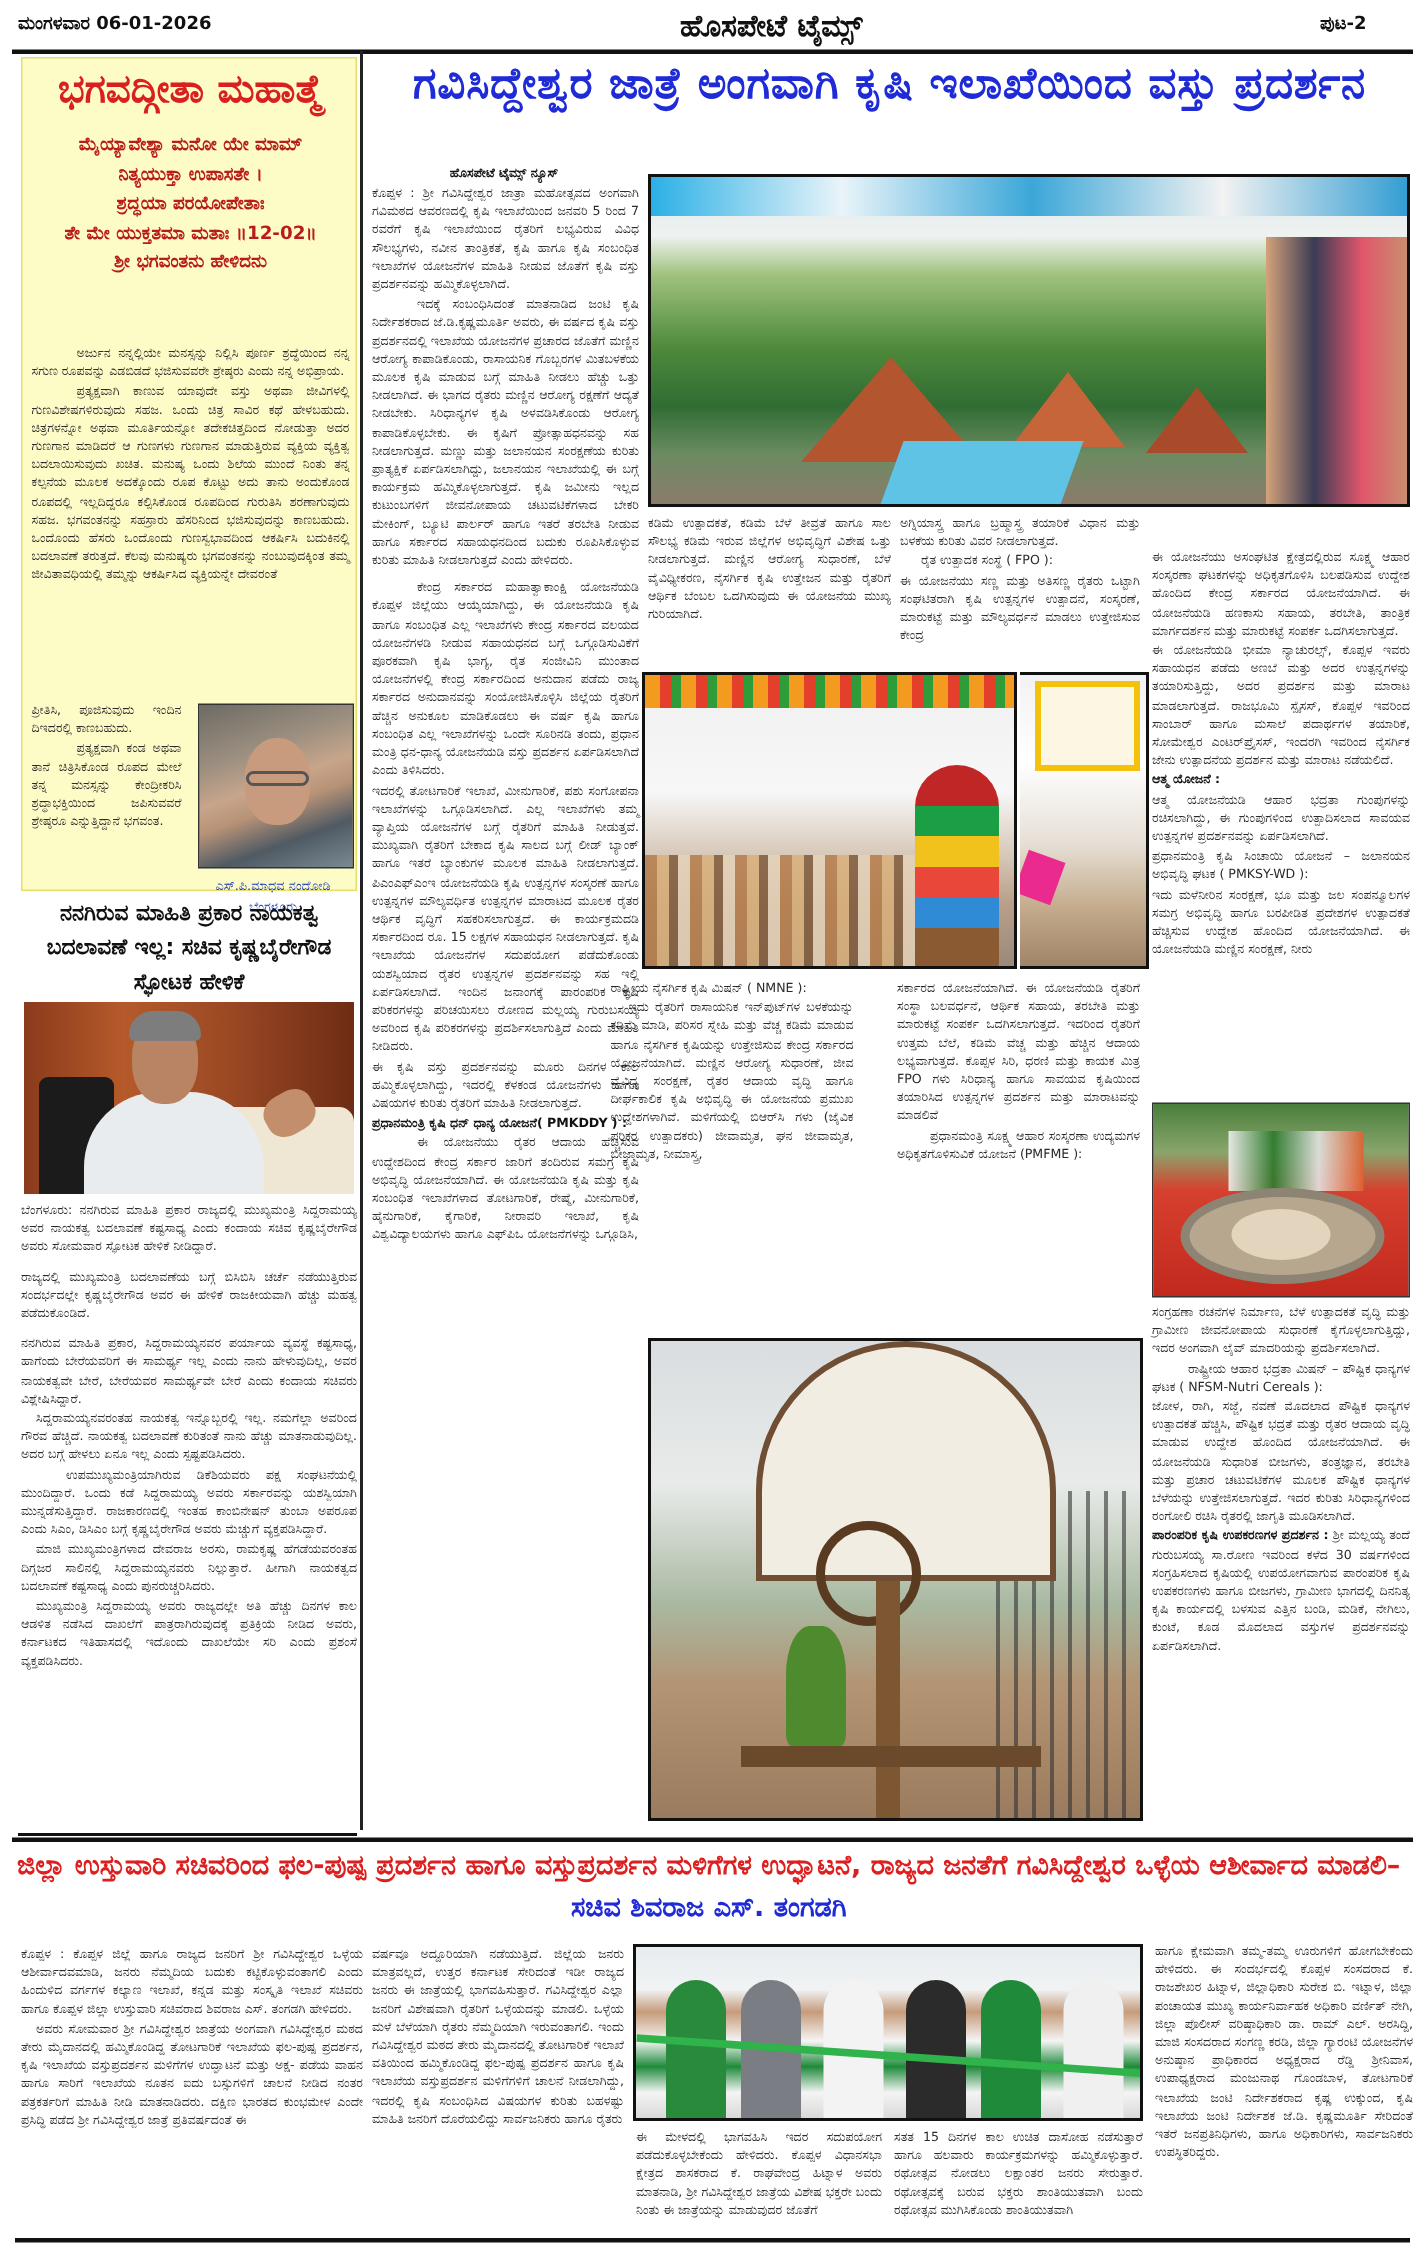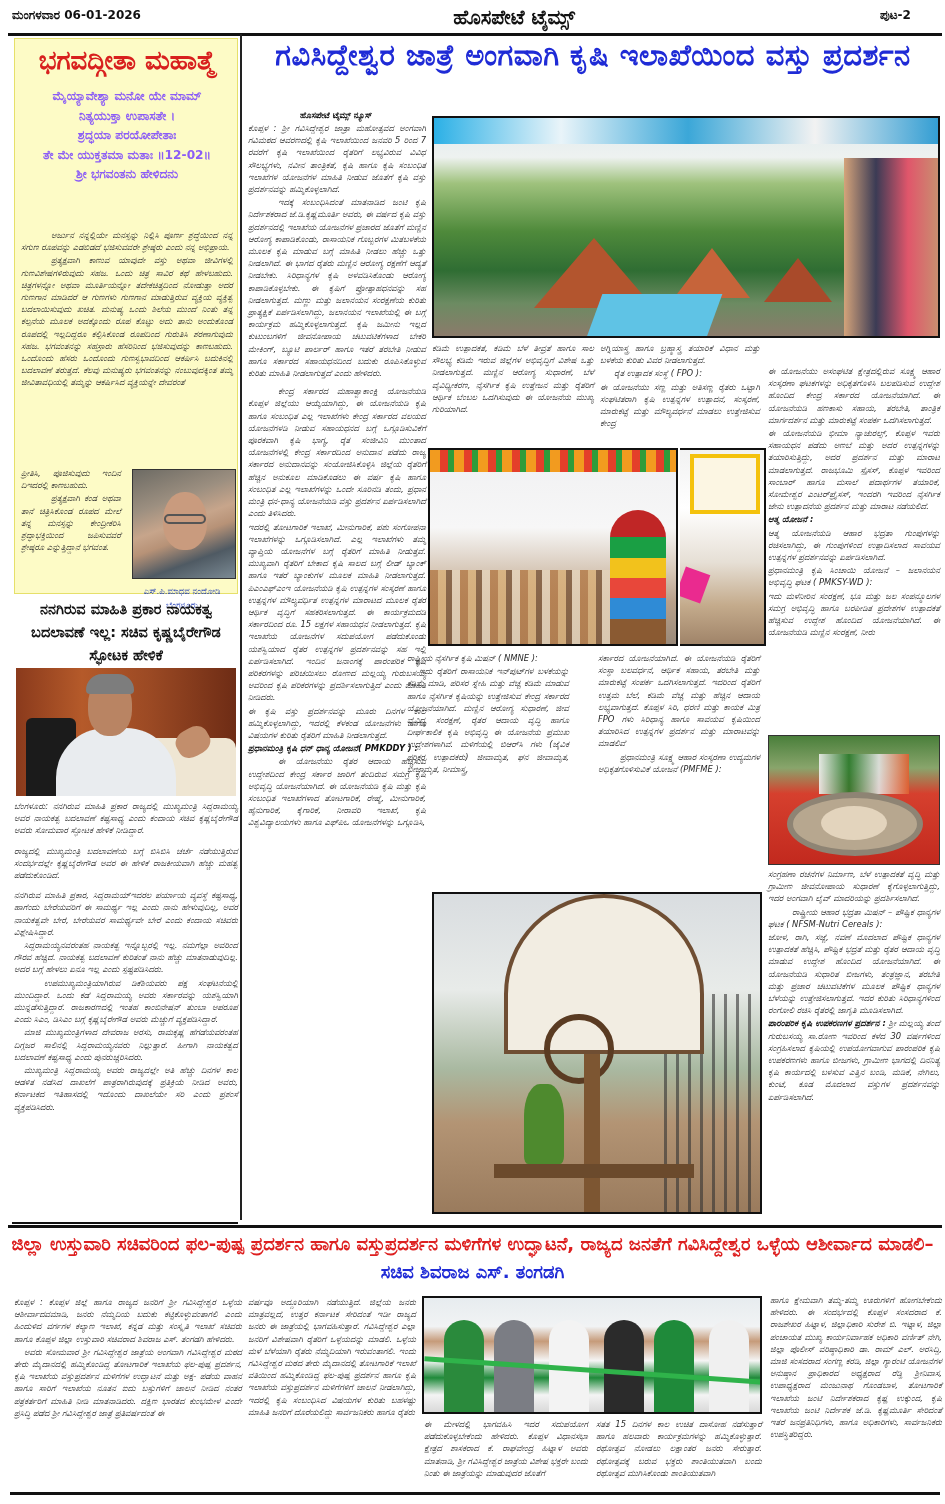--- a/index.html
+++ b/index.html
@@ -7,28 +7,28 @@
   body { position: relative; font-family: "DejaVu Sans", sans-serif; color: #222; }
   .abs { position: absolute; }
   .masthead { left: 0; top: 0; width: 945px; height: 30px; }
   .mh-date { left: 12px; top: 8px; font-size: 12px; font-weight: bold; color: #111; }
   .mh-title { left: 395px; top: 5px; font-size: 20px; font-weight: bold; color: #111; width: 180px; text-align: right; }
   .mh-page { left: 880px; top: 8px; font-size: 12px; font-weight: bold; color: #111; }
   .rule-top { left: 8px; top: 33px; width: 934px; height: 3px; background: #111; }
   .vrule { background: #222; width: 2px; }
 
   .text { font-size: 8.4px; line-height: 12.2px; color: #2a2a2a; text-align: justify; }
-  .text p { margin-bottom: 1px; font-style: italic; }
+  .text p { margin-bottom: 1px; }
   .text p.indent { text-indent: 30px; }
   .text .sub { font-weight: bold; color: #111; }
 
   
   .gita { left: 14px; top: 38px; width: 224px; height: 556px; background: #fdfbc6; border: 1px solid #e6e06a; }
   .gita-title { left: 0; top: 6px; width: 224px; text-align: center; font-size: 26px; font-weight: bold; color: #d8201e; }
-  .gita-verse { left: 0; top: 48px; width: 224px; text-align: center; font-size: 12.2px; line-height: 19.5px; font-weight: bold; color: #8b5cf6; }
+  .gita-verse { left: 0; top: 48px; width: 224px; text-align: center; font-size: 12.2px; line-height: 19.5px; font-weight: bold; color: #b91c1c; }
   .gita-body { left: 6px; top: 190px; width: 212px; }
   .gita-body2 { left: 6px; top: 428px; width: 100px; }
   .gita-photo { left: 117px; top: 430px; width: 104px; height: 110px; background: linear-gradient(160deg,#6d6b64 0%,#9c8f80 30%,#c7a58b 48%,#b79277 60%,#4f5a63 78%,#7b8a94 100%); border: 1px solid #333; }
   .gita-face { left: 30px; top: 22px; width: 44px; height: 58px; border-radius: 48% 48% 45% 45%; background: #c99b7e; }
   .gita-glasses { left: 31px; top: 44px; width: 42px; height: 10px; border: 2px solid #555; border-radius: 5px; }
   .gita-byline { left: 110px; top: 545px; width: 114px; text-align: center; font-size: 8.6px; line-height: 14px; color: #1a38b6; font-weight: normal; }
 
   
   .ls-head { left: 14px; top: 598px; width: 224px; text-align: center; font-size: 14.5px; line-height: 23px; font-weight: bold; color: #111; }
   .ls-photo { left: 16px; top: 668px; width: 220px; height: 128px; background: linear-gradient(90deg,#8a3a1c 0%,#b55a2a 30%,#9c4a24 60%,#6e2c15 100%); }
@@ -144,21 +144,21 @@
   <div class="abs ls-chair"></div>
   <div class="abs ls-sofa"></div>
   <div class="abs ls-person"></div>
   <div class="abs ls-head-shape"></div>
   <div class="abs ls-hair"></div>
   <div class="abs ls-hand"></div>
 </div>
 <div class="abs ls-body text">
   <p>ಬೆಂಗಳೂರು: ನನಗಿರುವ ಮಾಹಿತಿ ಪ್ರಕಾರ ರಾಜ್ಯದಲ್ಲಿ ಮುಖ್ಯಮಂತ್ರಿ ಸಿದ್ದರಾಮಯ್ಯ ಅವರ ನಾಯಕತ್ವ ಬದಲಾವಣೆ ಕಷ್ಟಸಾಧ್ಯ ಎಂದು ಕಂದಾಯ ಸಚಿವ ಕೃಷ್ಣಬೈರೇಗೌಡ ಅವರು ಸೋಮವಾರ ಸ್ಫೋಟಕ ಹೇಳಿಕೆ ನೀಡಿದ್ದಾರೆ.</p>
   <p style="margin-top:8px">ರಾಜ್ಯದಲ್ಲಿ ಮುಖ್ಯಮಂತ್ರಿ ಬದಲಾವಣೆಯ ಬಗ್ಗೆ ಬಿಸಿಬಿಸಿ ಚರ್ಚೆ ನಡೆಯುತ್ತಿರುವ ಸಂದರ್ಭದಲ್ಲೇ ಕೃಷ್ಣಬೈರೇಗೌಡ ಅವರ ಈ ಹೇಳಿಕೆ ರಾಜಕೀಯವಾಗಿ ಹೆಚ್ಚು ಮಹತ್ವ ಪಡೆದುಕೊಂಡಿದೆ.</p>
-  <p style="margin-top:8px">ನನಗಿರುವ ಮಾಹಿತಿ ಪ್ರಕಾರ, ಸಿದ್ದರಾಮಯ್ಇದರಲ ಪರ್ಯಾಯ ವ್ಯವಸ್ಥೆ ಕಷ್ಟಸಾಧ್ಯ, ಹಾಗೆಂದು ಬೇರೆಯವರಿಗೆ ಈ ಸಾಮರ್ಥ್ಯ ಇಲ್ಲ ಎಂದು ನಾನು ಹೇಳುವುದಿಲ್ಲ, ಅವರ ನಾಯಕತ್ವವೇ ಬೇರೆ, ಬೇರೆಯವರ ಸಾಮರ್ಥ್ಯವೇ ಬೇರೆ ಎಂದು ಕಂದಾಯ ಸಚಿವರು ವಿಶ್ಲೇಷಿಸಿದ್ದಾರೆ.</p>
+  <p style="margin-top:8px">ನನಗಿರುವ ಮಾಹಿತಿ ಪ್ರಕಾರ, ಸಿದ್ದರಾಮಯ್ಯನವರ ಪರ್ಯಾಯ ವ್ಯವಸ್ಥೆ ಕಷ್ಟಸಾಧ್ಯ, ಹಾಗೆಂದು ಬೇರೆಯವರಿಗೆ ಈ ಸಾಮರ್ಥ್ಯ ಇಲ್ಲ ಎಂದು ನಾನು ಹೇಳುವುದಿಲ್ಲ, ಅವರ ನಾಯಕತ್ವವೇ ಬೇರೆ, ಬೇರೆಯವರ ಸಾಮರ್ಥ್ಯವೇ ಬೇರೆ ಎಂದು ಕಂದಾಯ ಸಚಿವರು ವಿಶ್ಲೇಷಿಸಿದ್ದಾರೆ.</p>
   <p class="indent" style="text-indent:10px">ಸಿದ್ದರಾಮಯ್ಯನವರಂತಹ ನಾಯಕತ್ವ ಇನ್ನೊಬ್ಬರಲ್ಲಿ ಇಲ್ಲ. ನಮಗೆಲ್ಲಾ ಅವರಿಂದ ಗೌರವ ಹೆಚ್ಚಿದೆ. ನಾಯಕತ್ವ ಬದಲಾವಣೆ ಕುರಿತಂತೆ ನಾನು ಹೆಚ್ಚು ಮಾತನಾಡುವುದಿಲ್ಲ. ಅದರ ಬಗ್ಗೆ ಹೇಳಲು ಏನೂ ಇಲ್ಲ ಎಂದು ಸ್ಪಷ್ಟಪಡಿಸಿದರು.</p>
   <p class="indent">ಉಪಮುಖ್ಯಮಂತ್ರಿಯಾಗಿರುವ ಡಿಕೆಶಿಯವರು ಪಕ್ಷ ಸಂಘಟನೆಯಲ್ಲಿ ಮುಂದಿದ್ದಾರೆ. ಒಂದು ಕಡೆ ಸಿದ್ದರಾಮಯ್ಯ ಅವರು ಸರ್ಕಾರವನ್ನು ಯಶಸ್ವಿಯಾಗಿ ಮುನ್ನಡೆಸುತ್ತಿದ್ದಾರೆ. ರಾಜಕಾರಣದಲ್ಲಿ ಇಂತಹ ಕಾಂಬಿನೇಷನ್ ತುಂಬಾ ಅಪರೂಪ ಎಂದು ಸಿಎಂ, ಡಿಸಿಎಂ ಬಗ್ಗೆ ಕೃಷ್ಣಬೈರೇಗೌಡ ಅವರು ಮೆಚ್ಚುಗೆ ವ್ಯಕ್ತಪಡಿಸಿದ್ದಾರೆ.</p>
   <p class="indent" style="text-indent:10px">ಮಾಜಿ ಮುಖ್ಯಮಂತ್ರಿಗಳಾದ ದೇವರಾಜ ಅರಸು, ರಾಮಕೃಷ್ಣ ಹೆಗಡೆಯವರಂತಹ ದಿಗ್ಗಜರ ಸಾಲಿನಲ್ಲಿ ಸಿದ್ದರಾಮಯ್ಯನವರು ನಿಲ್ಲುತ್ತಾರೆ. ಹೀಗಾಗಿ ನಾಯಕತ್ವದ ಬದಲಾವಣೆ ಕಷ್ಟಸಾಧ್ಯ ಎಂದು ಪುನರುಚ್ಚರಿಸಿದರು.</p>
   <p class="indent" style="text-indent:10px">ಮುಖ್ಯಮಂತ್ರಿ ಸಿದ್ದರಾಮಯ್ಯ ಅವರು ರಾಜ್ಯದಲ್ಲೇ ಅತಿ ಹೆಚ್ಚು ದಿನಗಳ ಕಾಲ ಆಡಳಿತ ನಡೆಸಿದ ದಾಖಲೆಗೆ ಪಾತ್ರರಾಗಿರುವುದಕ್ಕೆ ಪ್ರತಿಕ್ರಿಯೆ ನೀಡಿದ ಅವರು, ಕರ್ನಾಟಕದ ಇತಿಹಾಸದಲ್ಲಿ ಇದೊಂದು ದಾಖಲೆಯೇ ಸರಿ ಎಂದು ಪ್ರಶಂಸೆ ವ್ಯಕ್ತಪಡಿಸಿದರು.</p>
 </div>
 <div class="abs rule-left-bottom"></div>
 
 <div class="abs vrule col-rule-1"></div>
 <div class="abs main-head">ಗವಿಸಿದ್ದೇಶ್ವರ ಜಾತ್ರೆ ಅಂಗವಾಗಿ ಕೃಷಿ ಇಲಾಖೆಯಿಂದ ವಸ್ತು ಪ್ರದರ್ಶನ</div>
 <div class="abs mid-byline">ಹೊಸಪೇಟೆ ಟೈಮ್ಸ್ ನ್ಯೂಸ್</div>

